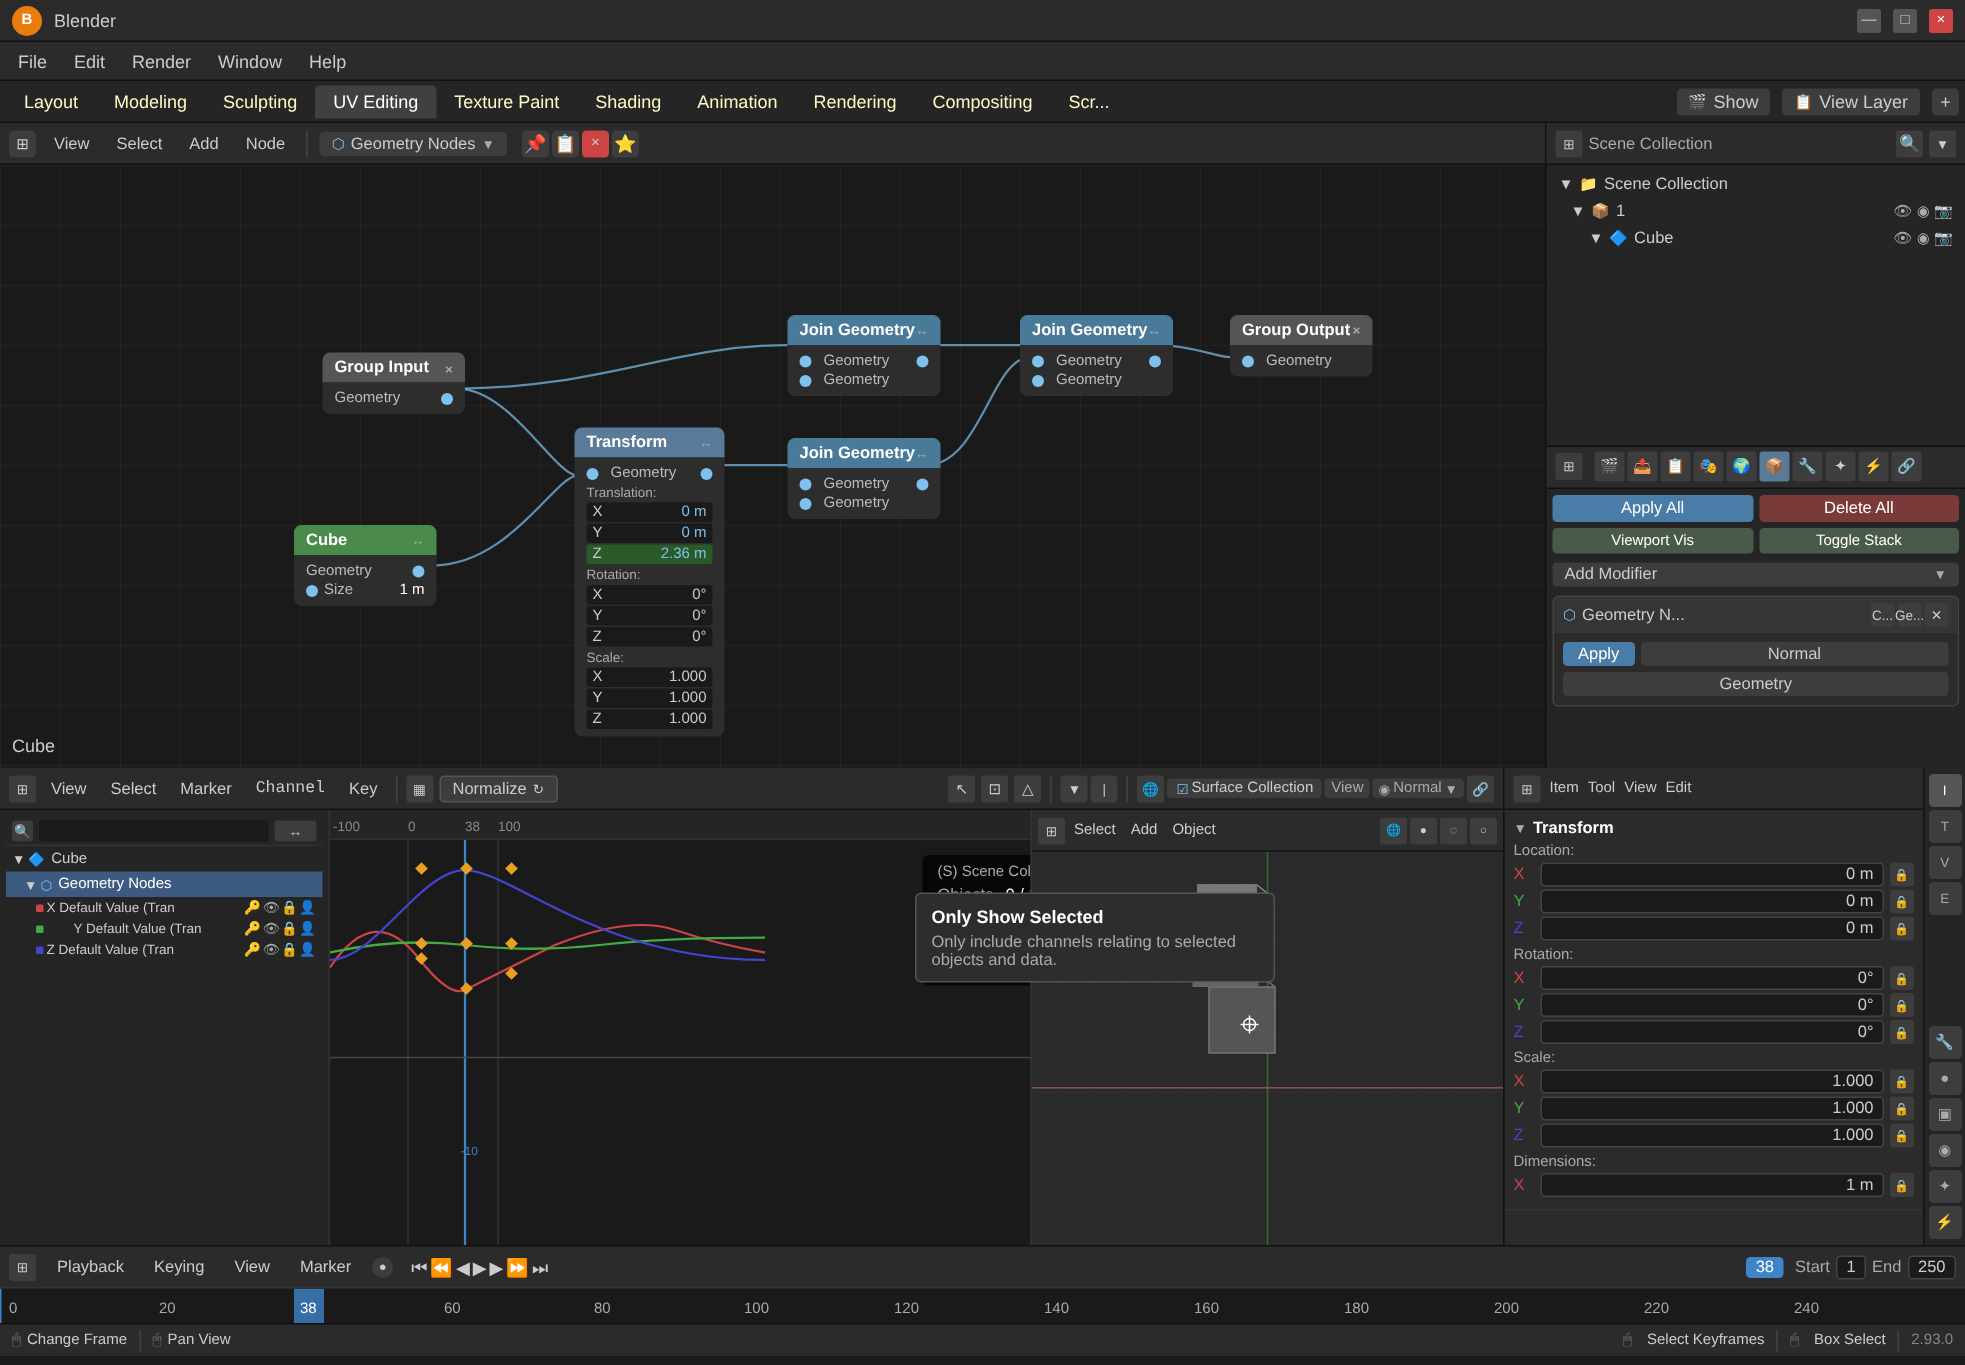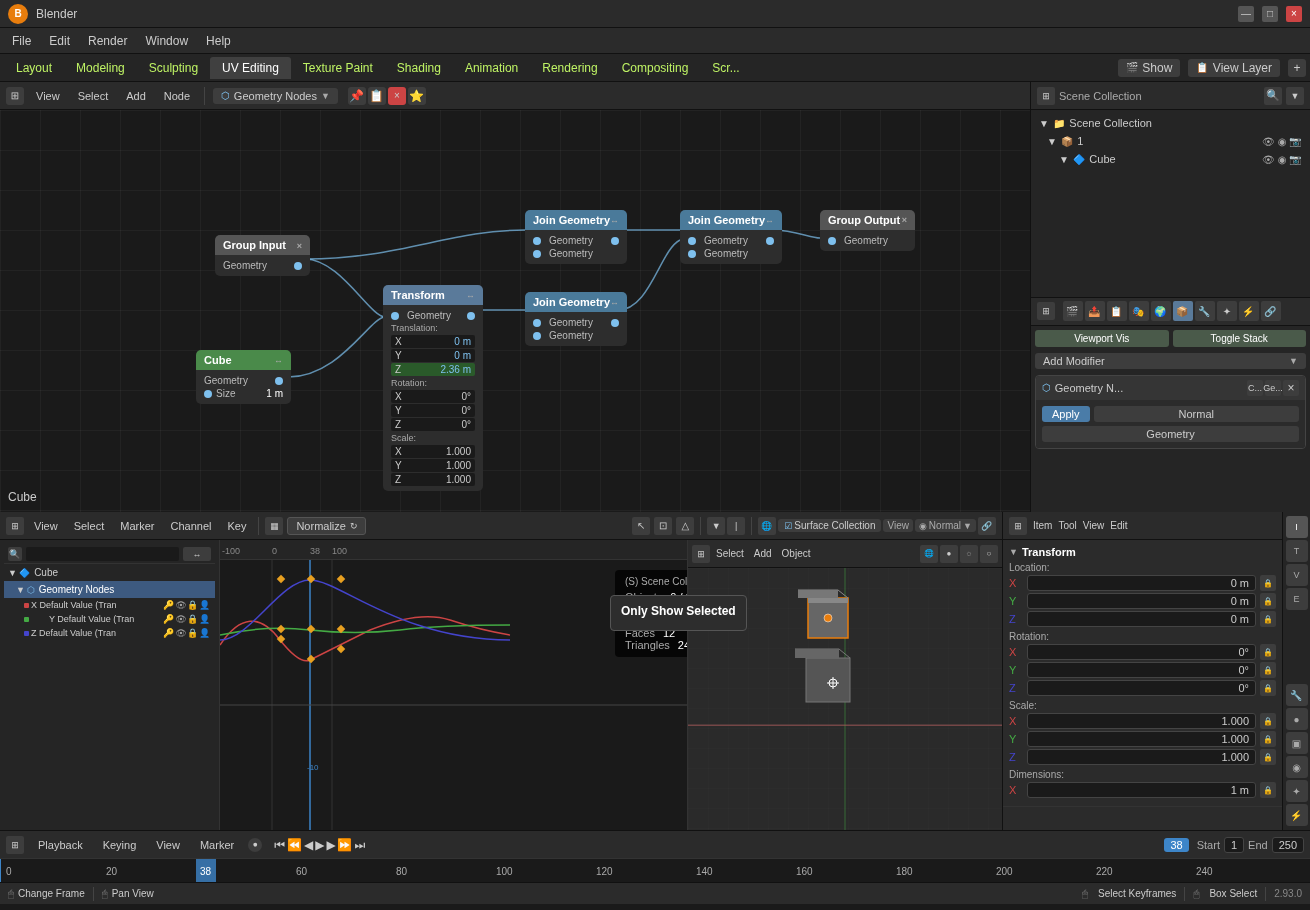--- a/index.html
+++ b/index.html
@@ -9,21 +9,21 @@
     #titlebar { height: 28px; background: #2b2b2b; display: flex; align-items: center; padding: 0 8px; gap: 8px; border-bottom: 1px solid #111; }
     #titlebar .win-controls { margin-left: auto; display: flex; gap: 8px; }
     #titlebar .win-btn { width: 16px; height: 16px; background: #555; border-radius: 2px; display: flex; align-items: center; justify-content: center; font-size: 10px; cursor: pointer; color: #ccc; }
 
     
     #menubar { height: 26px; background: #2b2b2b; display: flex; align-items: center; padding: 0 4px; gap: 2px; border-bottom: 1px solid #111; }
     .menu-item { padding: 2px 8px; color: #ccc; cursor: pointer; border-radius: 3px; font-size: 12px; }
 
     
     #workspace-tabs { height: 28px; background: #252525; display: flex; align-items: center; padding: 0 4px; border-bottom: 1px solid #111; }
-    .ws-tab { padding: 4px 12px; color: #bef264; cursor: pointer; font-size: 12px; border-radius: 3px 3px 0 0; }
+    .ws-tab { padding: 4px 12px; color: #fef9c3; cursor: pointer; font-size: 12px; border-radius: 3px 3px 0 0; }
     .ws-tab.active { background: #404040; color: #fff; }
     .ws-right { margin-left: auto; display: flex; align-items: center; gap: 8px; }
     .scene-label { color: #ccc; font-size: 12px; padding: 2px 8px; background: #3d3d3d; border-radius: 3px; }
 
     
     #node-editor { flex: 1; background: #1a1a1a; position: relative; overflow: hidden; }
     #node-editor-toolbar { height: 28px; background: #2b2b2b; display: flex; align-items: center; padding: 0 6px; gap: 6px; border-bottom: 1px solid #111; }
     #node-canvas { width: 100%; height: calc(100% - 28px); background: #1a1a1a; position: relative; overflow: hidden; }
 
     
@@ -401,20 +401,24 @@
           <div style="width:20px;height:20px;background:#5a7a9a;border-radius:2px;display:flex;align-items:center;justify-content:center;font-size:10px;cursor:pointer;">📦</div>
           <div style="width:20px;height:20px;background:#3d3d3d;border-radius:2px;display:flex;align-items:center;justify-content:center;font-size:10px;cursor:pointer;">🔧</div>
           <div style="width:20px;height:20px;background:#3d3d3d;border-radius:2px;display:flex;align-items:center;justify-content:center;font-size:10px;cursor:pointer;">✦</div>
           <div style="width:20px;height:20px;background:#3d3d3d;border-radius:2px;display:flex;align-items:center;justify-content:center;font-size:10px;cursor:pointer;">⚡</div>
           <div style="width:20px;height:20px;background:#3d3d3d;border-radius:2px;display:flex;align-items:center;justify-content:center;font-size:10px;cursor:pointer;">🔗</div>
         </div>
       </div>
 
       <div style="flex:1;overflow-y:auto;padding:4px;">
 
+        <div style="display:flex;gap:4px;margin-bottom:4px;">
+          <button class="apply-btn" style="flex:1;">Apply All</button>
+          <button class="apply-btn" style="background:#7a3a3a;flex:1;">Delete All</button>
+        </div>
         <div style="display:flex;gap:4px;margin-bottom:6px;">
           <button class="apply-btn" style="flex:1;background:#4a5a4a;font-size:10px;">Viewport Vis</button>
           <button class="apply-btn" style="flex:1;background:#4a5a4a;font-size:10px;">Toggle Stack</button>
         </div>
         <div style="background:#3d3d3d;border-radius:3px;padding:2px 8px;margin-bottom:6px;cursor:pointer;display:flex;align-items:center;justify-content:space-between;">
           <span style="font-size:11px;color:#ccc;">Add Modifier</span>
           <span style="font-size:9px;color:#aaa;">▼</span>
         </div>
 
         <div style="border:1px solid #444;border-radius:4px;overflow:hidden;">
@@ -445,21 +449,21 @@
 
     <div style="display:flex;flex:1;overflow:hidden;">
 
       <div style="flex:1;display:flex;flex-direction:column;background:#1a1a1a;">
 
         <div style="height:28px;background:#2b2b2b;display:flex;align-items:center;padding:0 6px;gap:4px;border-bottom:1px solid #111;">
           <div style="width:18px;height:18px;background:#3d3d3d;border-radius:2px;font-size:9px;display:flex;align-items:center;justify-content:center;cursor:pointer;">⊞</div>
           <span class="menu-item" style="padding:2px 6px;font-size:11px;">View</span>
           <span class="menu-item" style="padding:2px 6px;font-size:11px;">Select</span>
           <span class="menu-item" style="padding:2px 6px;font-size:11px;">Marker</span>
-          <span class="menu-item" style="padding:2px 6px;font-size:11px;">Channel</span>
+          <span class="menu-item" style="padding:2px 6px;font-size:11px;font-family:Liberation Mono, monospace;">Channel</span>
           <span class="menu-item" style="padding:2px 6px;font-size:11px;">Key</span>
           <div class="header-separator"></div>
           <div style="width:18px;height:18px;background:#3d3d3d;border-radius:2px;font-size:9px;display:flex;align-items:center;justify-content:center;cursor:pointer;">▦</div>
           <div class="toolbar-dropdown">
             <span>Normalize</span>
             <span style="font-size:9px;">↻</span>
           </div>
           <div style="margin-left:auto;display:flex;gap:4px;align-items:center;">
 
             <div style="width:18px;height:18px;background:#3d3d3d;border-radius:2px;font-size:10px;display:flex;align-items:center;justify-content:center;cursor:pointer;">↖</div>
@@ -577,20 +581,21 @@
               <rect x="58" y="16" width="6" height="6" fill="#e8a020" transform="rotate(45 61 19)"></rect>
               <rect x="88" y="16" width="6" height="6" fill="#e8a020" transform="rotate(45 91 19)"></rect>
               <rect x="118" y="16" width="6" height="6" fill="#e8a020" transform="rotate(45 121 19)"></rect>
 
               <text x="87" y="210" fill="#3d85c8" font-size="8">-10</text>
               <text x="87" y="320" fill="#3d85c8" font-size="8">-10</text>
             </svg>
 
             <div id="tooltip" style="top:55px;left:390px;">
               <div class="tooltip-title">Only Show Selected</div>
+              <div class="tooltip-desc">Only include channels relating to selected objects and data.</div>
             </div>
 
             <div style="position:absolute;top:30px;left:395px;background:rgba(0,0,0,0.75);border-radius:4px;padding:6px 10px;font-size:11px;">
               <div style="color:#aaa;font-size:10px;margin-bottom:4px;">(S) Scene Collection | Cube</div>
               <div class="stat-row">
                 <span class="stat-key">Objects</span>
                 <span class="stat-val">0 / 1</span>
               </div>
               <div class="stat-row">
                 <span class="stat-key">Vertices</span>

